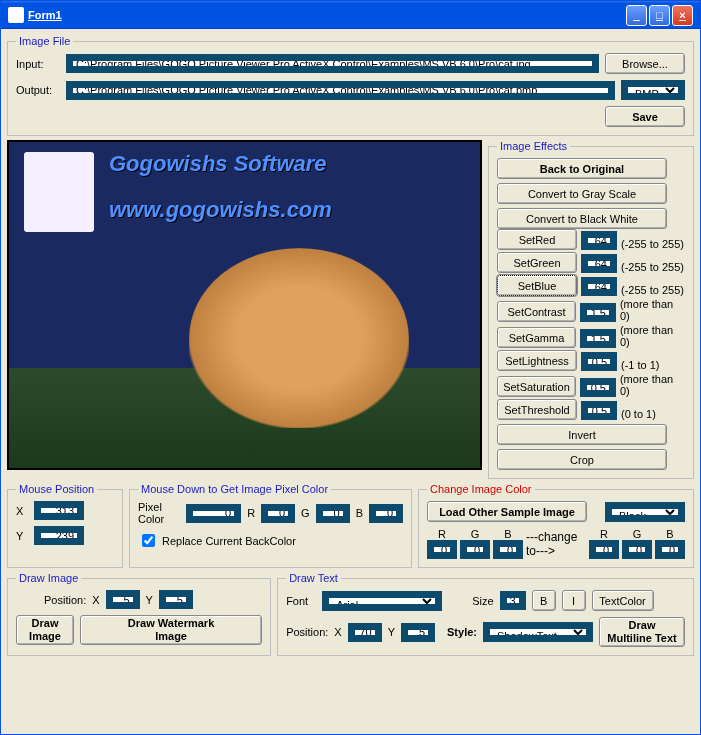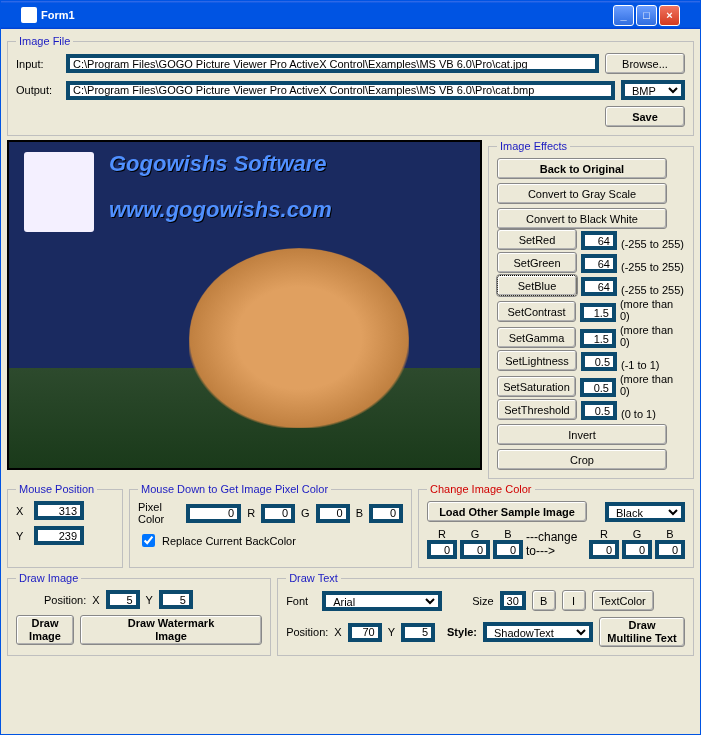--- a/index.html
+++ b/index.html
@@ -1,30 +1,30 @@
 <!DOCTYPE html>
 <html><head>
 <meta charset="utf-8">
 <style>
 * { box-sizing: border-box; font-family: Tahoma, sans-serif; font-size: 11px; }
 body { margin: 0; background: #ece9d8; }
 .window { width: 701px; height: 735px; background: #ece9d8; border: 1px solid #0054e3; display: flex; flex-direction: column; }
-.titlebar { height: 28px; background: linear-gradient(#3a6ee8,#0054e3 8%,#0054e3 92%,#003dd1); display: flex; align-items: center; padding: 0 20px; color: #fff; font-weight: bold; }
+.titlebar { height: 28px; background: linear-gradient(#3a6ee8,#0054e3 8%,#0054e3 92%,#003dd1); display: flex; align-items: center; padding: 0 7px; color: #fff; font-weight: bold; text-decoration: underline; }
 .titlebar .icon { width: 16px; height: 16px; background: #fff; border-radius: 2px; margin-right: 4px; }
 .winbtns { margin-left: auto; display: flex; gap: 2px; }
 .winbtn { width: 21px; height: 21px; border: 1px solid #fff; border-radius: 3px; display: flex; align-items: center; justify-content: center; color: #fff; font-weight: bold; cursor: pointer; }
 .winbtn.min,.winbtn.max { background: linear-gradient(#6b9eff,#2f6de0); }
 .winbtn.close { background: linear-gradient(#f07460,#d43a1f); }
 .content { flex: 1; padding: 6px; display: flex; flex-direction: column; gap: 4px; }
 fieldset { border: 1px solid #bfbfbf; padding: 6px 8px 8px 8px; margin: 0; }
 legend { color: #1a1ac2; padding: 0 3px; }
 legend.red { color: #d00000; }
 .row { display: flex; align-items: center; gap: 6px; margin-bottom: 6px; }
 .lbl { display: inline-block; }
-input[type=text], select { border: 4px solid #0c4a6e; background: #fff; height: 19px; padding: 0 3px; font-size: 11px; }
+input[type=text], select { border: 7px solid #0c4a6e; background: #fff; height: 19px; padding: 0 3px; font-size: 11px; }
 select { height: 20px; }
 .btn { background: #ece9d8; border: 1px solid #888; border-radius: 3px; box-shadow: inset 1px 1px #fff, inset -1px -1px #b0b0b0; height: 21px; cursor: pointer; font-size: 11px; padding: 0 4px; }
 .btn.wide { width: 170px; }
 .btn.multi { height: 30px; line-height: 13px; }
 .btn.focused { border: 1px dotted #000; outline: 1px solid #888; }
 .imgview { width: 475px; height: 330px; background: #1a2a60; border: 2px solid #000; position: relative; overflow: hidden; }
 .grass { position: absolute; bottom: 0; left: 0; right: 0; height: 100px; background: linear-gradient(#2d4a2d,#1a3a1a); }
 .cat { position: absolute; bottom: 40px; left: 180px; width: 220px; height: 180px; background: radial-gradient(ellipse,#e0a060 40%,#c08040 70%,transparent 72%); border-radius: 50% 50% 40% 40%; }
 .watermark1 { position: absolute; top: 9px; left: 100px; color: #5090ff; font-size: 22px; font-weight: bold; font-style: italic; text-shadow: 1px 1px #000; }
 .watermark2 { position: absolute; top: 55px; left: 100px; color: #5090ff; font-size: 22px; font-weight: bold; font-style: italic; text-shadow: 1px 1px #000; }

